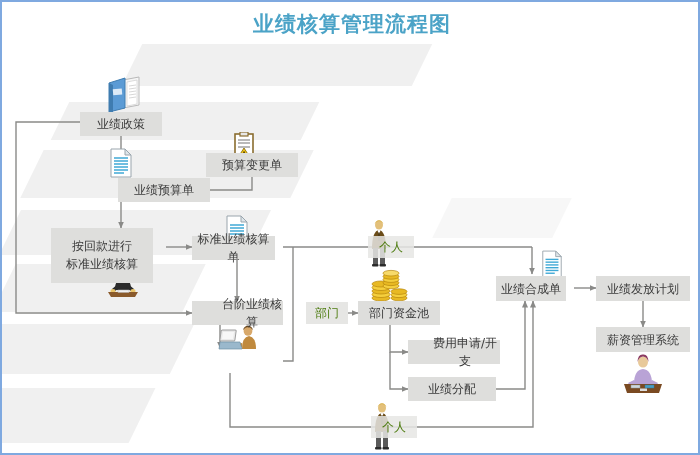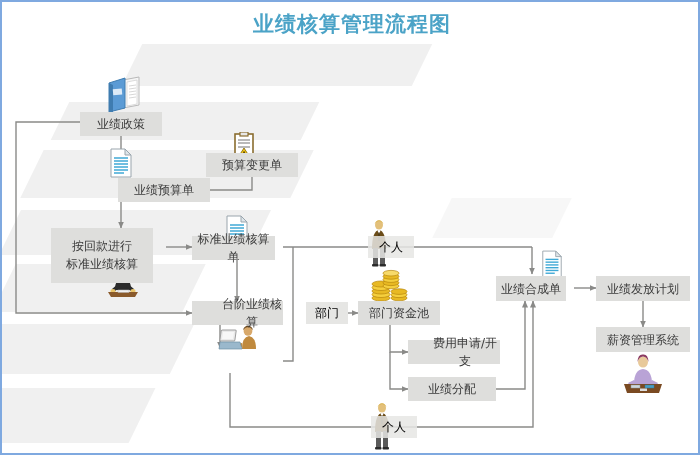--- a/index.html
+++ b/index.html
@@ -52,21 +52,21 @@
     text-align:center;
     line-height:1.5;
     white-space:pre-line;
     border:0;
   }
   .node.two-line{line-height:1.45;}
   .label-chip{
     position:absolute;
     box-sizing:border-box;
     background:#e6e6e4;
-    color:#000000;
+    color:#4d7c0f;
     font-size:12px;
     display:flex;
     align-items:center;
     justify-content:center;
   }
   .label-chip.translucent{background:rgba(230,230,228,0.85);}
   
   .icon{position:absolute;pointer-events:none;}
 </style>
 </head>

